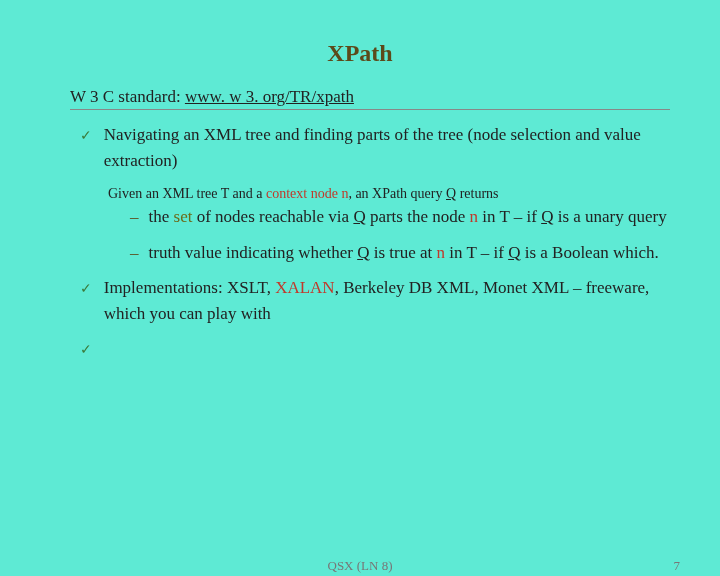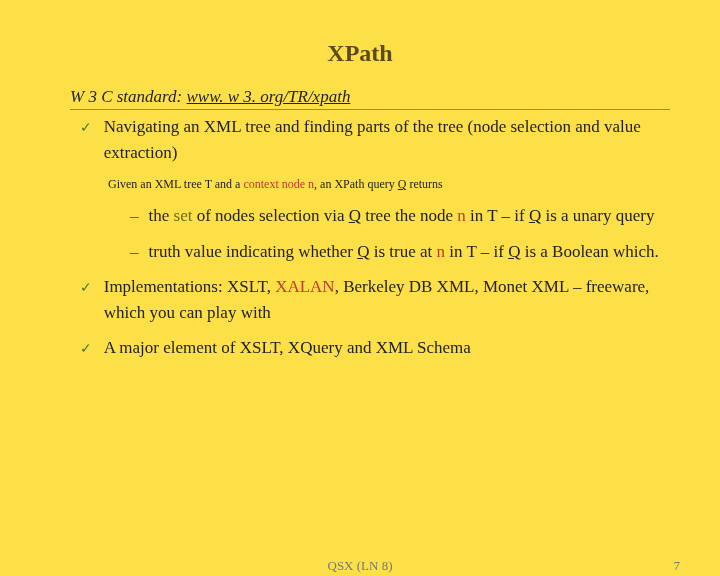--- a/index.html
+++ b/index.html
@@ -4,38 +4,37 @@
 <style>
   body {
     margin: 0;
     padding: 0;
     background: #fff;
     font-family: Georgia, 'Times New Roman', serif;
   }
   .slide {
     width: 720px;
     height: 576px;
-    background: #fde047;
+    background: #5eead4;
     position: relative;
     box-sizing: border-box;
     padding: 40px 50px 30px 50px;
   }
   .title {
     text-align: center;
     font-size: 24px;
     font-weight: bold;
     color: #5c4a1a;
     margin-bottom: 20px;
   }
   .subtitle-row {
     border-bottom: 1px solid #888;
     padding-bottom: 2px;
-    margin-bottom: 4px;
+    margin-bottom: 12px;
     margin-left: 20px;
-    font-style: italic;
   }
   .subtitle {
     font-size: 17px;
     color: #222;
   }
   .subtitle .link {
     text-decoration: underline;
     color: #222;
   }
   .check-item {
@@ -48,22 +47,21 @@
   }
   .check-mark {
     color: #3a7a3a;
     font-size: 14px;
     margin-right: 12px;
     flex-shrink: 0;
     padding-top: 3px;
   }
   .plain-para {
     margin-left: 58px;
-    margin-bottom: 10px;
-    font-size: 12px;
+    font-size: 14px;
     line-height: 1.5;
     color: #222;
   }
   .dash-item {
     display: flex;
     margin-left: 80px;
     margin-bottom: 10px;
     font-size: 17px;
     line-height: 1.5;
     color: #222;
@@ -112,41 +110,40 @@
     <span>Navigating an XML tree and finding parts of the tree (node selection and value extraction)</span>
   </div>
 
   <div class="plain-para">
     <span>Given an XML tree T and a </span><span class="hl-red">context node n</span><span>, an XPath query </span><span class="ul">Q</span><span> returns</span>
   </div>
 
   <div class="dash-item">
     <span class="dash">–</span>
     <span>
-      <span> the </span><span class="hl-olive">set</span><span> of nodes selection via </span><span class="ul">Q</span><span> tree the node </span><span class="hl-red">n</span><span> in T – if </span><span class="ul">Q</span><span> is a unary query</span>
+      <span> the </span><span class="hl-olive">set</span><span> of nodes reachable via </span><span class="ul">Q</span><span> parts the node </span><span class="hl-red">n</span><span> in T – if </span><span class="ul">Q</span><span> is a unary query</span>
     </span>
   </div>
 
   <div class="dash-item">
     <span class="dash">–</span>
     <span>
       <span>truth value indicating whether </span><span class="ul">Q</span><span> is true at </span><span class="hl-red">n</span><span> in T – if </span><span class="ul">Q</span><span> is a Boolean which.</span>
     </span>
   </div>
 
   <div class="check-item">
     <span class="check-mark">✓</span>
     <span>
       <span>Implementations: XSLT, </span><span class="hl-red">XALAN</span><span>, Berkeley DB XML, Monet XML – freeware, which you can play with</span>
     </span>
   </div>
 
   <div class="check-item">
     <span class="check-mark">✓</span>
-    <span>A major element of XSLT, XQuery and XML Schema</span>
   </div>
 
   <div class="footer">
     <span class="footer-center">QSX (LN 8)</span>
     <span class="footer-right">7</span>
   </div>
 
 </div>
 
 </body></html>

